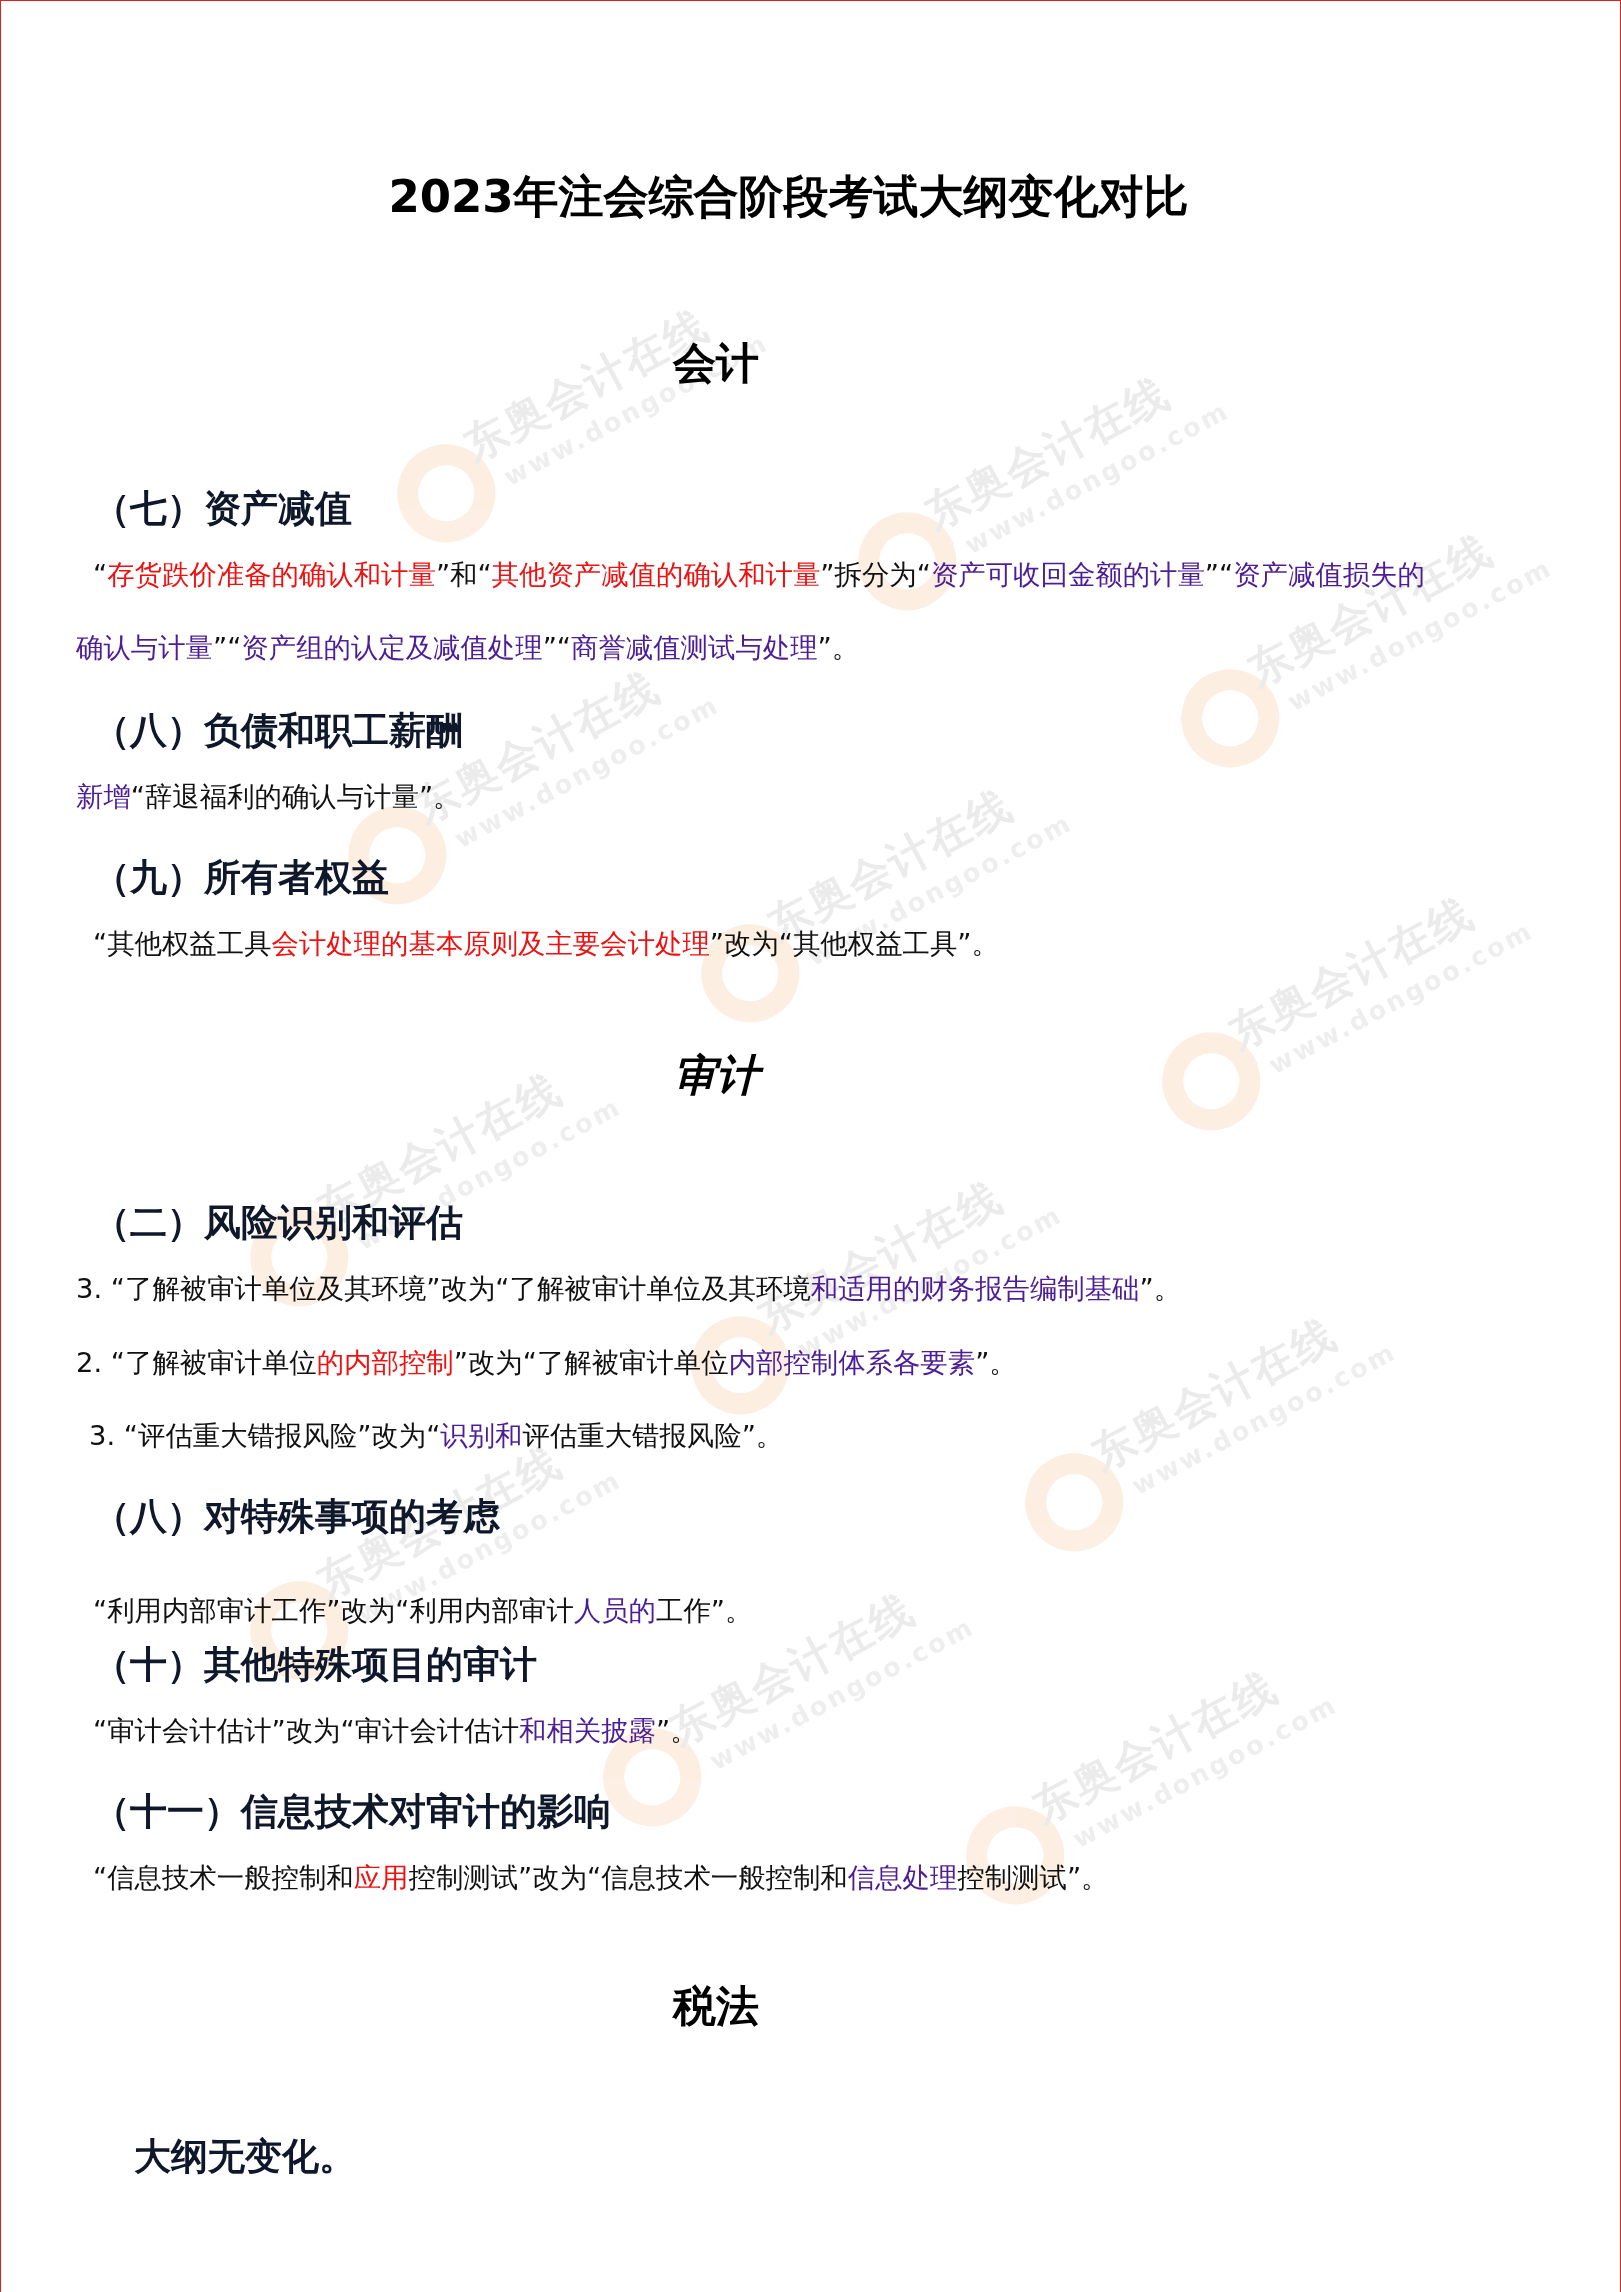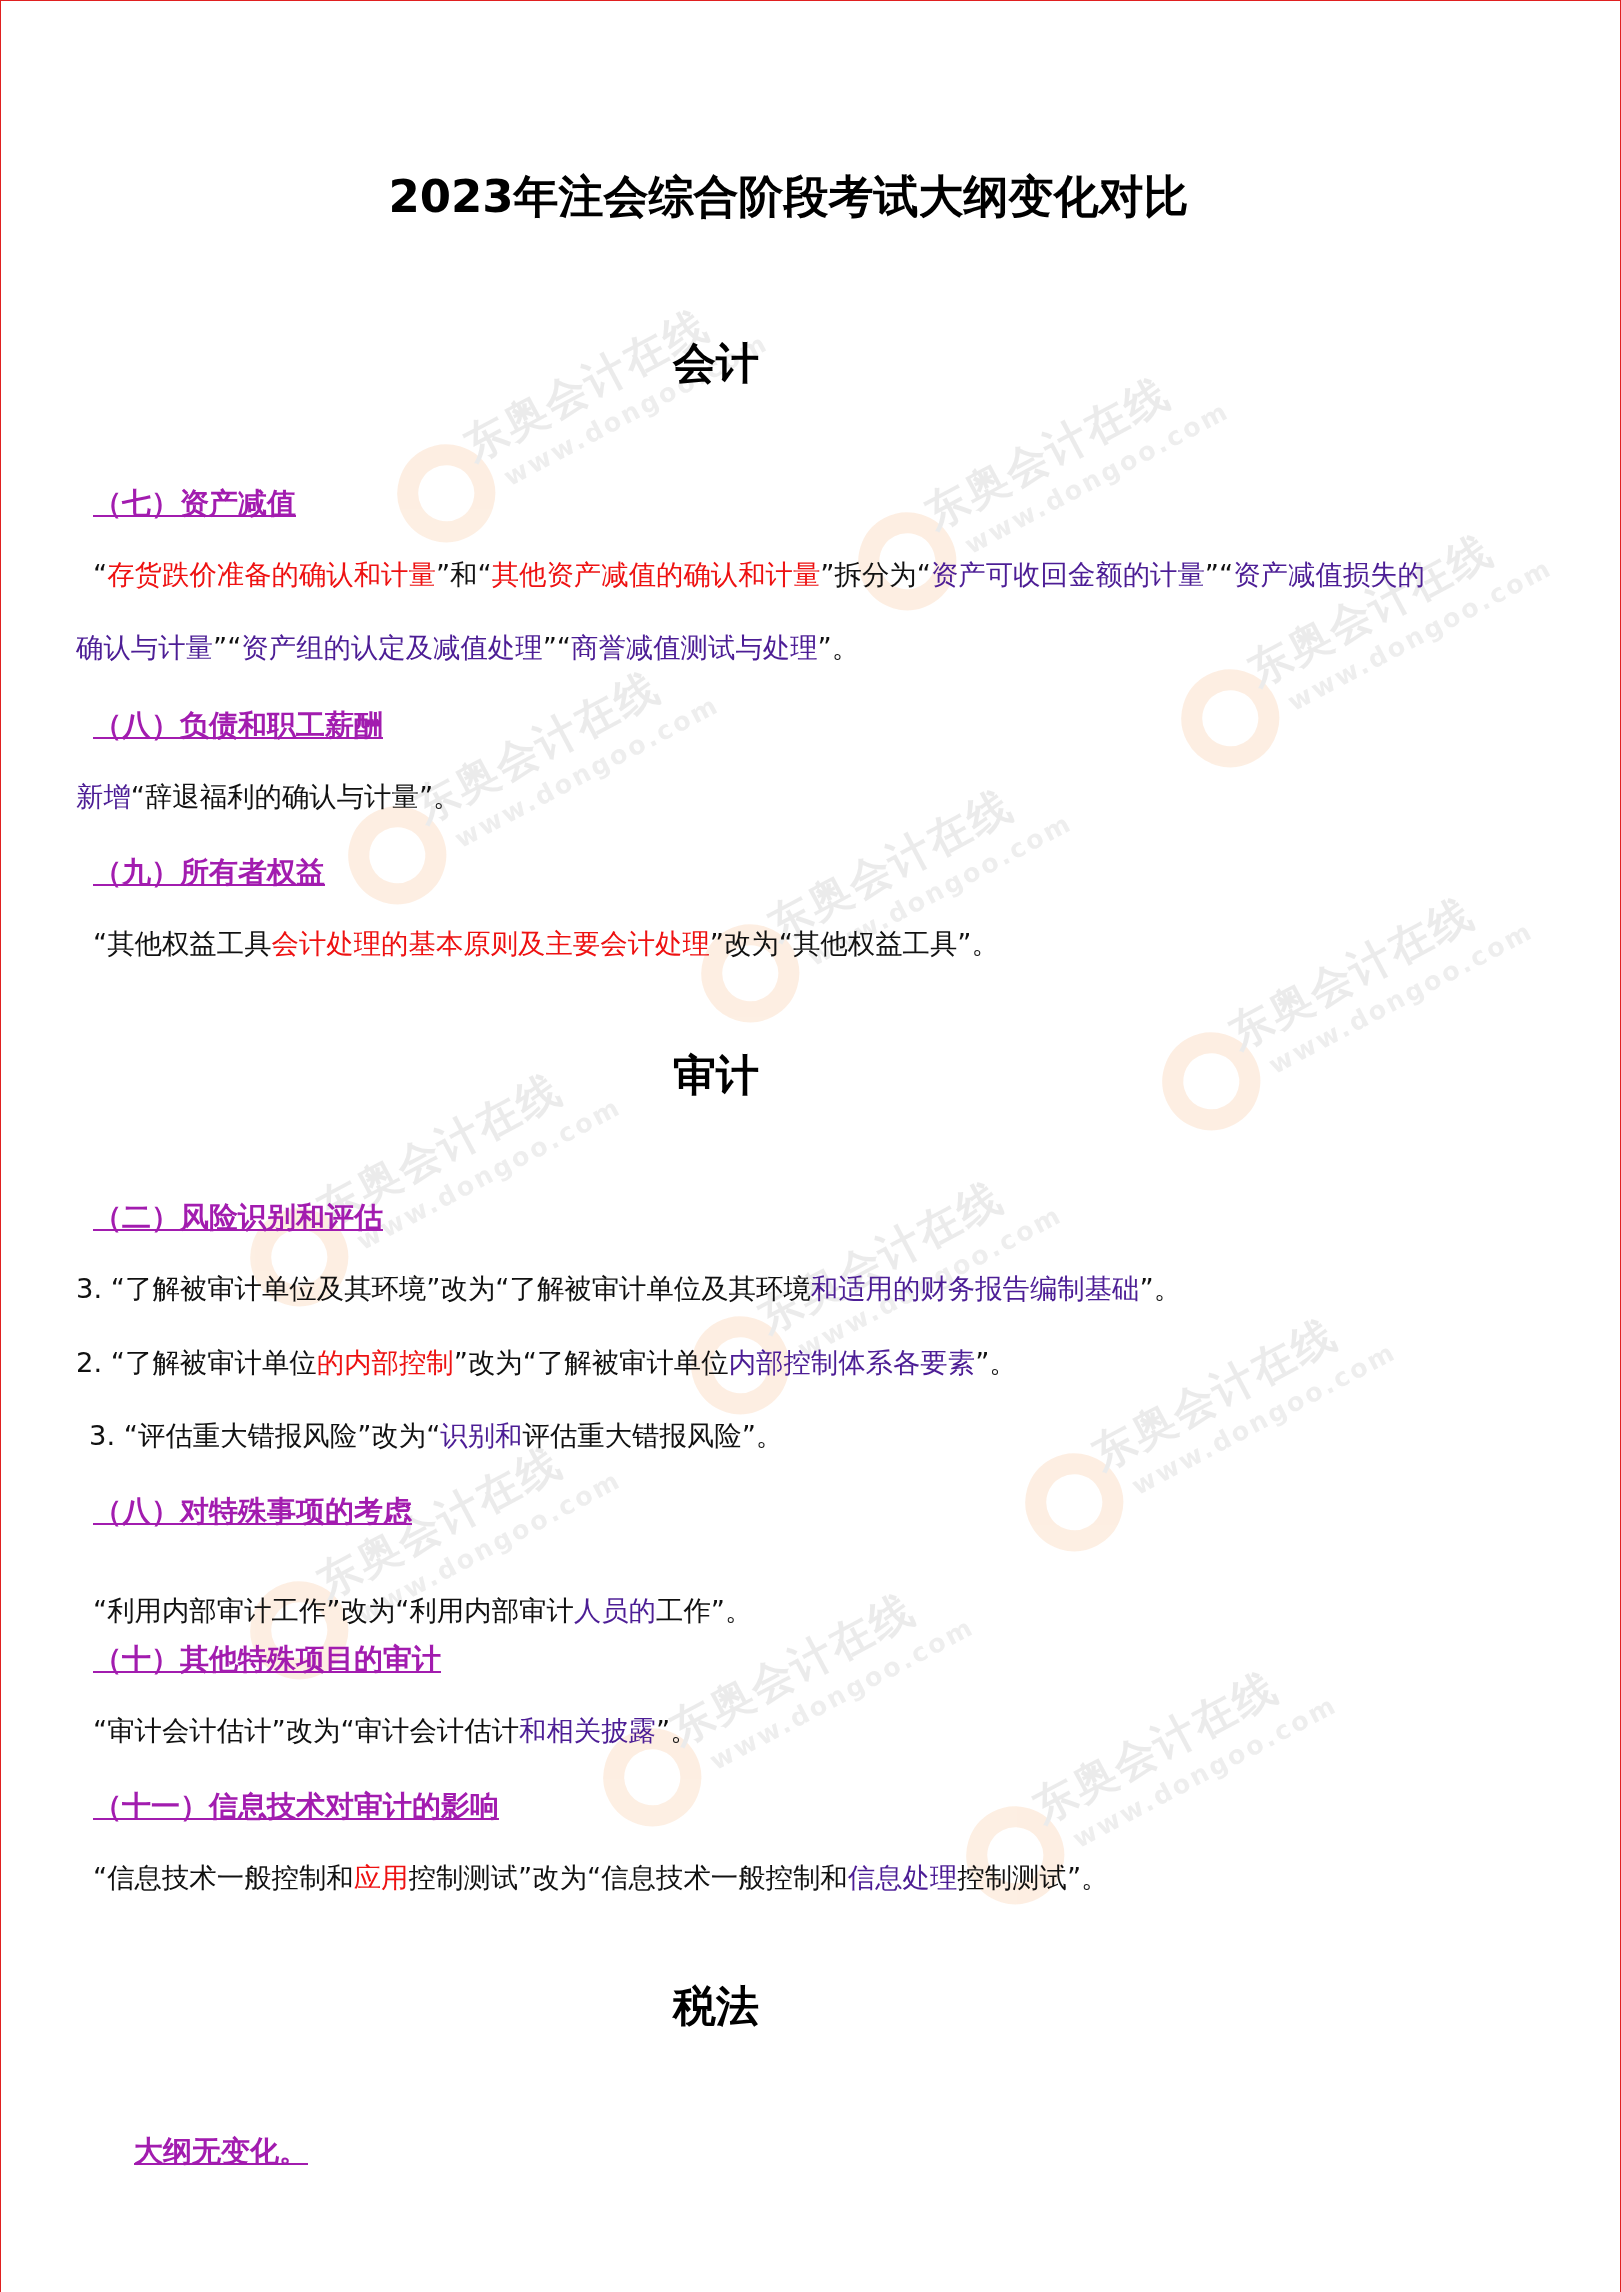--- a/index.html
+++ b/index.html
@@ -11,21 +11,21 @@
                transform: rotate(-28deg); }
   .watermark .ring { position: absolute; left: 0; top: 29px; width: 98px; height: 98px; border-radius: 50%;
                      border: 21.6px solid #f07a1a; box-sizing: border-box; }
   .watermark .wm-cn { position: absolute; left: 88px; top: 19.6px; font-size: 43px; font-weight: bold; color: #666;
                       letter-spacing: 2px; white-space: nowrap; }
   .watermark .wm-url { position: absolute; left: 108px; top: 78px; font-size: 25.5px; font-weight: bold; color: #777;
                        letter-spacing: 2.9px; white-space: nowrap; }
   .abs { position: absolute; white-space: nowrap; }
   .title { left: 0; width: 1577px; text-align: center; top: 167px; font-size: 45px; font-weight: bold; color: #000; }
   .section-title { left: 0; width: 1432px; text-align: center; font-size: 43px; font-weight: bold; color: #000; }
-  .heading { font-size: 29px; font-weight: bold; color: #a21caf; text-decoration: underline; }
+  .heading { font-size: 37px; font-weight: bold; color: #0f172a; }
   .para { font-size: 27.4px; color: #111; }
   .red { color: #ee1111; }
   .green { color: #4c1d95; }
 </style>
 </head>
 <body>
 
 <div class="page-border"></div>
 
 <div class="watermark" style="left:382px;top:363px;">
@@ -104,21 +104,21 @@
 <div class="abs heading" style="left:93px;top:706px;">（八）负债和职工薪酬</div>
 <div class="abs para" style="left:76px;top:779px;">
   <span class="green">新增</span><span>“辞退福利的确认与计量”。</span>
 </div>
 
 <div class="abs heading" style="left:93px;top:853px;">（九）所有者权益</div>
 <div class="abs para" style="left:93px;top:926px;">
   <span>“其他权益工具</span><span class="red">会计处理的基本原则及主要会计处理</span><span>”改为“其他权益工具”。</span>
 </div>
 
-<div class="abs section-title" style="top:1047px;">审计</div>
+<div class="abs section-title" style="top:1047px;font-style:italic;">审计</div>
 
 <div class="abs heading" style="left:93px;top:1198px;">（二）风险识别和评估</div>
 <div class="abs para" style="left:76px;top:1271px;">
   <span>3. “了解被审计单位及其环境”改为“了解被审计单位及其环境</span><span class="green">和适用的财务报告编制基础</span><span>”。</span>
 </div>
 <div class="abs para" style="left:76px;top:1345px;">
   <span>2. “了解被审计单位</span><span class="red">的内部控制</span><span>”改为“了解被审计单位</span><span class="green">内部控制体系各要素</span><span>”。</span>
 </div>
 <div class="abs para" style="left:89px;top:1418px;">
   <span>3. “评估重大错报风险”改为“</span><span class="green">识别和</span><span>评估重大错报风险”。</span>

